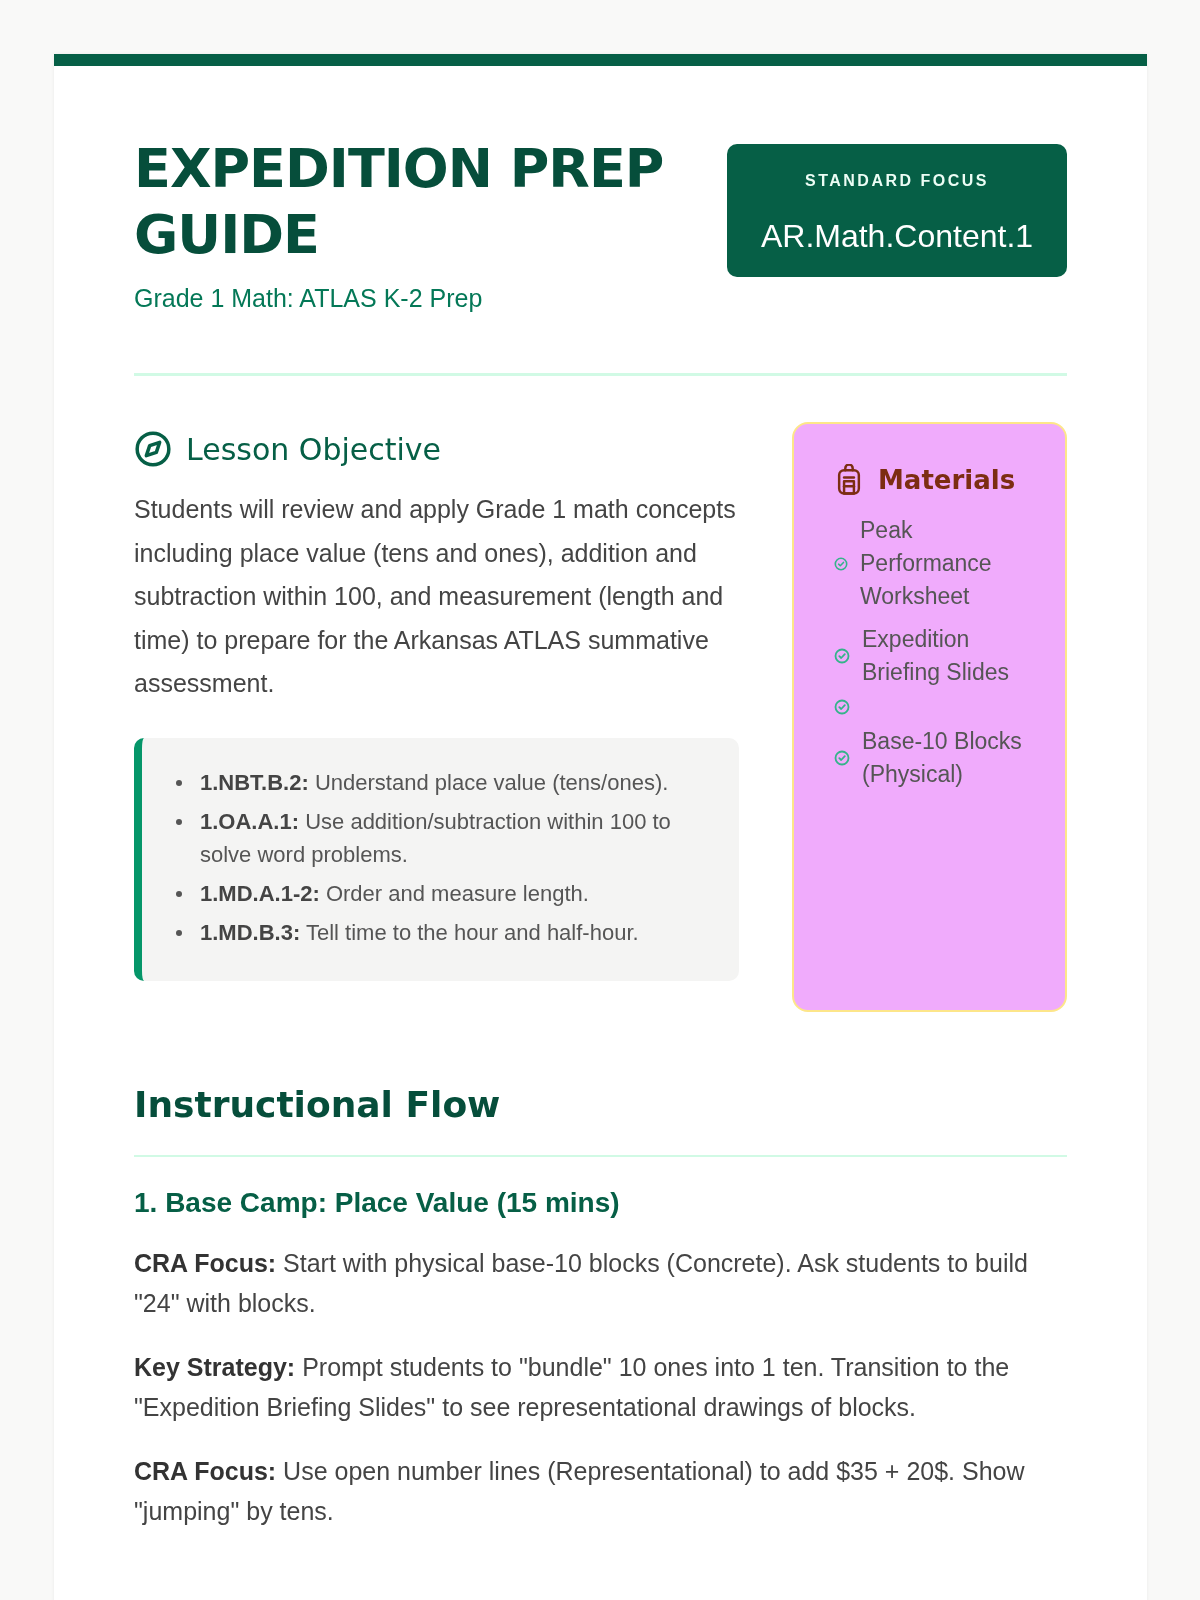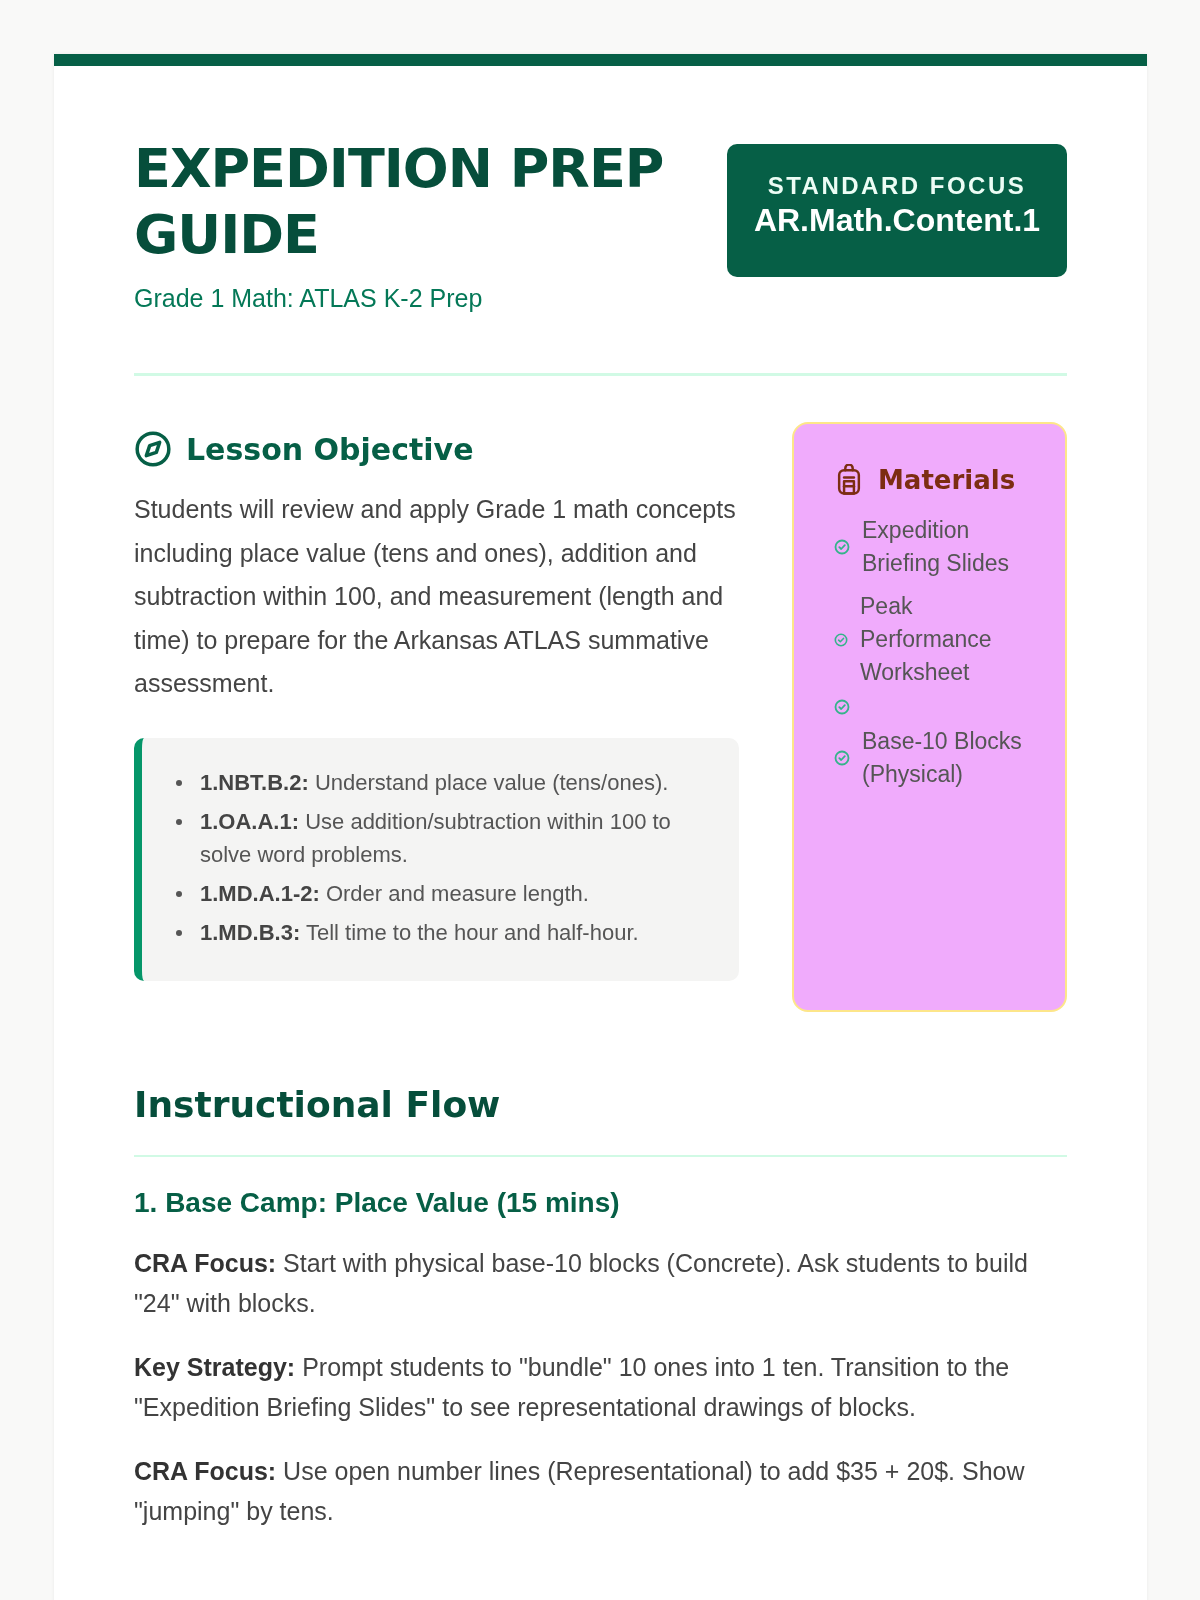--- a/index.html
+++ b/index.html
@@ -47,41 +47,41 @@
       margin-top: 8px;
       width: 340px;
       height: 133px;
       background: #065f46;
       border-radius: 10px;
       color: #fff;
       text-align: center;
       padding-top: 28px;
     }
     .badge-label {
-      font-size: 24px;
+      font-size: 16px;
       font-weight: bold;
       letter-spacing: 2.5px;
       color: #ecfdf5;
     }
     .badge-value {
-      margin-top: 2px;
+      margin-top: 28px;
       font-size: 32px;
-      font-weight: bold;
+      font-weight: normal;
     }
     .row {
       display: flex;
       justify-content: space-between;
       margin-top: 54px;
     }
     .left-col { width: 605px; }
     .section-h {
       display: flex;
       align-items: center;
       font-family: "DejaVu Sans", sans-serif;
-      font-weight: bold;
+      font-weight: normal;
       font-size: 30px;
       color: #065f46;
     }
     .section-h svg { margin-right: 14px; }
     .objective {
       margin-top: 20px;
       font-size: 25px;
       line-height: 43.5px;
       color: #444;
     }
@@ -214,32 +214,32 @@
             <path d="M9 5 V3.5 a3 3 0 0 1 6 0 V5"></path>
             <rect x="4" y="5" width="16" height="19" rx="4"></rect>
             <path d="M8 14 h8 v10 H8 Z"></path>
             <path d="M8 18 h8"></path>
             <path d="M8 11 h8"></path>
           </svg>
           <span>Materials</span>
         </h3>
         <ul>
           <li>
+            <svg class="chk" width="14" height="14" viewBox="0 0 16 16" fill="none" stroke="#34b38a" stroke-width="1.8" stroke-linecap="round" stroke-linejoin="round">
+                <circle cx="8" cy="8" r="6.5"></circle>
+                <path d="M5.3 8.2 L7.2 10 L10.8 6.2"></path>
+              </svg>
+            <span style="width:145px">Peak Performance Worksheet</span>
+          </li>
+          <li>
             <svg class="chk" width="16" height="16" viewBox="0 0 16 16" fill="none" stroke="#34b38a" stroke-width="1.8" stroke-linecap="round" stroke-linejoin="round">
                 <circle cx="8" cy="8" r="6.5"></circle>
                 <path d="M5.3 8.2 L7.2 10 L10.8 6.2"></path>
               </svg>
             <span style="width:165px">Expedition Briefing Slides</span>
-          </li>
-          <li>
-            <svg class="chk" width="14" height="14" viewBox="0 0 16 16" fill="none" stroke="#34b38a" stroke-width="1.8" stroke-linecap="round" stroke-linejoin="round">
-                <circle cx="8" cy="8" r="6.5"></circle>
-                <path d="M5.3 8.2 L7.2 10 L10.8 6.2"></path>
-              </svg>
-            <span style="width:145px">Peak Performance Worksheet</span>
           </li>
           <li>
             <svg class="chk" width="16" height="16" viewBox="0 0 16 16" fill="none" stroke="#34b38a" stroke-width="1.8" stroke-linecap="round" stroke-linejoin="round">
                 <circle cx="8" cy="8" r="6.5"></circle>
                 <path d="M5.3 8.2 L7.2 10 L10.8 6.2"></path>
               </svg>
           </li>
           <li>
             <svg class="chk" width="16" height="16" viewBox="0 0 16 16" fill="none" stroke="#34b38a" stroke-width="1.8" stroke-linecap="round" stroke-linejoin="round">
                 <circle cx="8" cy="8" r="6.5"></circle>

